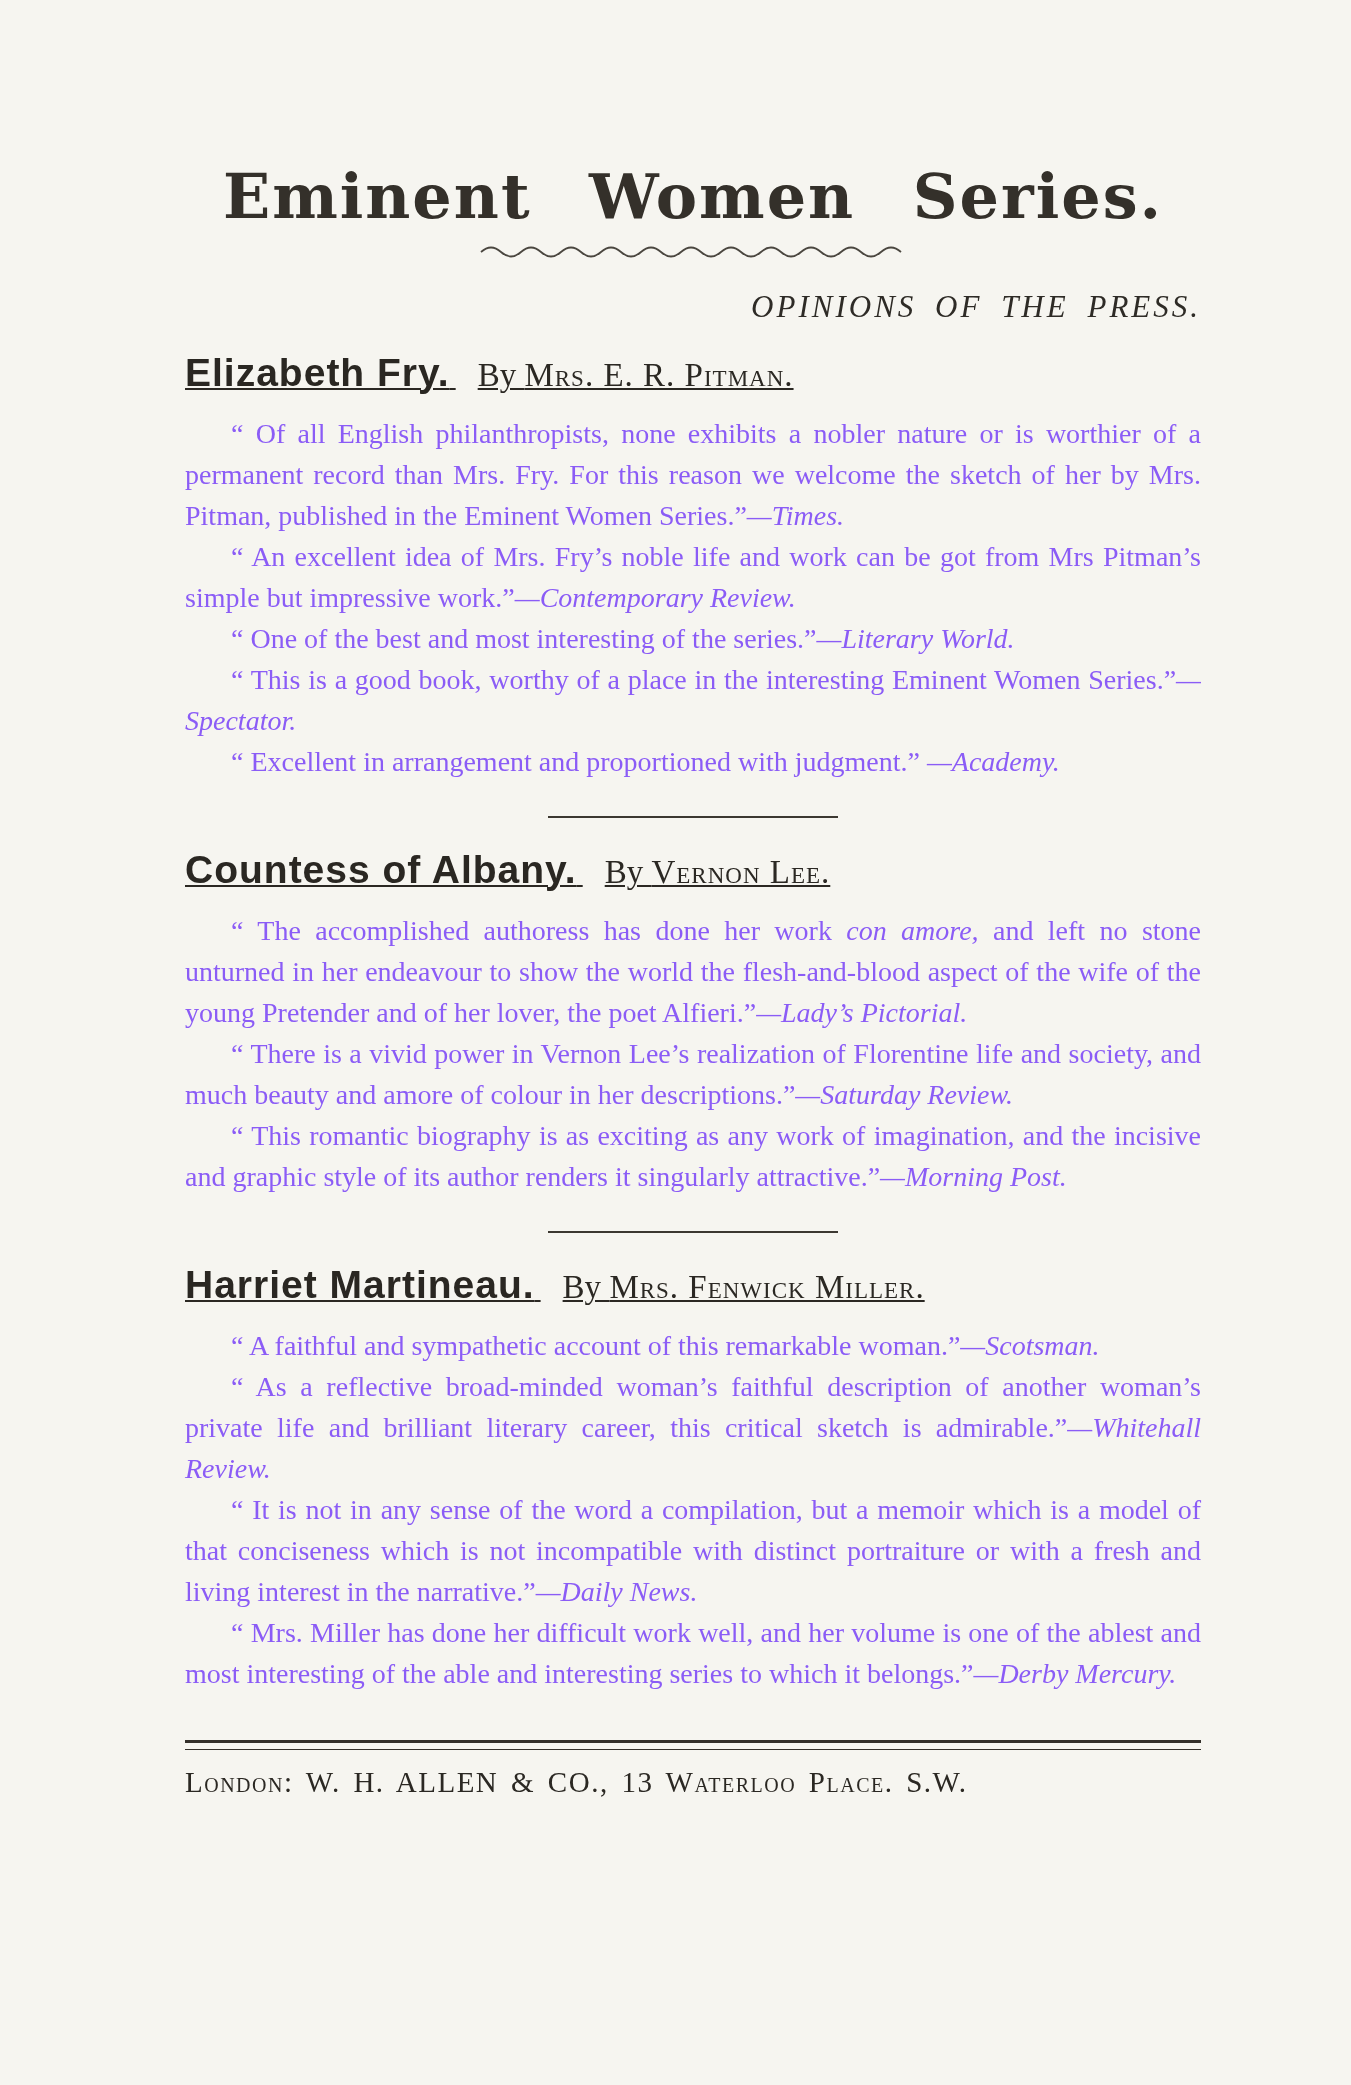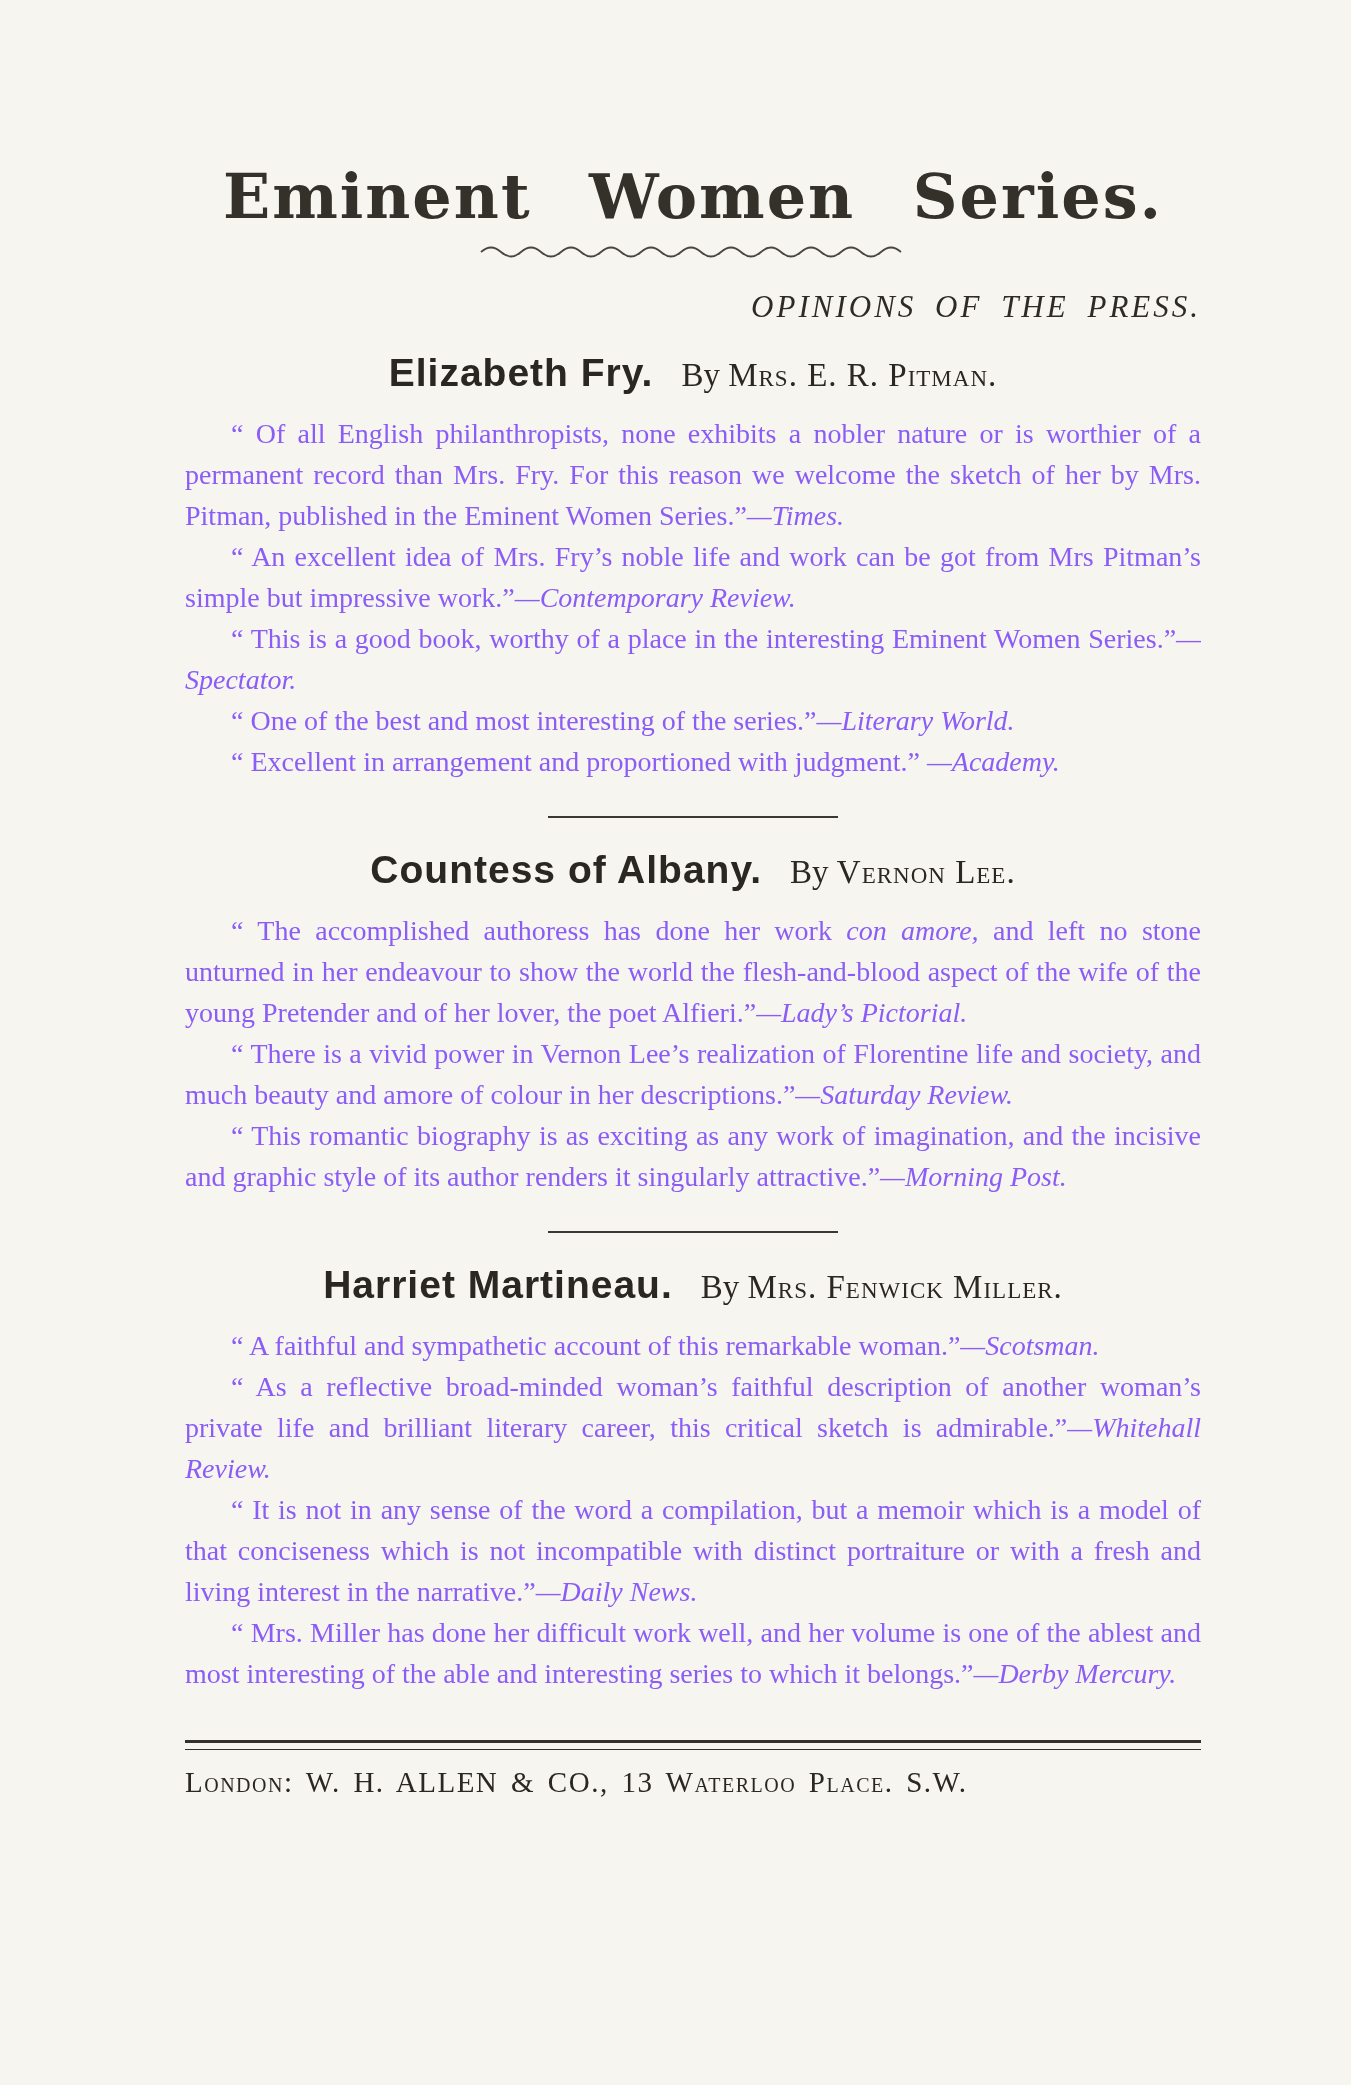--- a/index.html
+++ b/index.html
@@ -37,22 +37,23 @@
     text-align: right;
     font-style: italic;
     font-size: 31px;
     letter-spacing: 3px;
     word-spacing: 8px;
     margin: 0 0 12px 0;
     color: #2e2b26;
   }
   .sec-head {
     margin: 26px 0 18px 0;
-    text-align: center;
+    text-align: left;
     font-weight: normal;
+    text-decoration: underline;
   }
   .sec-title {
     font-family: "Liberation Sans", sans-serif;
     font-weight: 700;
     font-size: 39px;
     letter-spacing: 1px;
     color: #2a2722;
   }
   .sec-by {
     margin-left: 22px;
@@ -109,22 +110,22 @@
 
   <div id="sections">
   <section class="press-section">
     <h2 class="sec-head">
       <span class="sec-title">Elizabeth Fry.</span>
       <span class="sec-by"><span>By </span><span class="sc">Mrs. E. R. Pitman.</span></span>
     </h2>
     <div>
           <p class="quote"><span>“ Of all English philanthropists, none exhibits a nobler nature or is worthier of a permanent record than Mrs. Fry.  For this reason we welcome the sketch of her by Mrs. Pitman, published in the Eminent Women Series.”</span><em>—Times.</em></p>
           <p class="quote"><span>“ An excellent idea of Mrs. Fry’s noble life and work can be got from Mrs Pitman’s simple but impressive work.”</span><em>—Contemporary Review.</em></p>
+          <p class="quote"><span>“ One of the best and most interesting of the series.”</span><em>—Literary World.</em></p>
           <p class="quote"><span>“ This is a good book, worthy of a place in the interesting Eminent Women Series.”</span><em>—Spectator.</em></p>
-          <p class="quote"><span>“ One of the best and most interesting of the series.”</span><em>—Literary World.</em></p>
           <p class="quote"><span>“ Excellent in arrangement and proportioned with judgment.” </span><em>—Academy.</em></p>
         </div>
   </section>
 <div class="rule"></div>
   <section class="press-section">
     <h2 class="sec-head">
       <span class="sec-title">Countess of Albany.</span>
       <span class="sec-by"><span>By </span><span class="sc">Vernon Lee.</span></span>
     </h2>
     <div>

